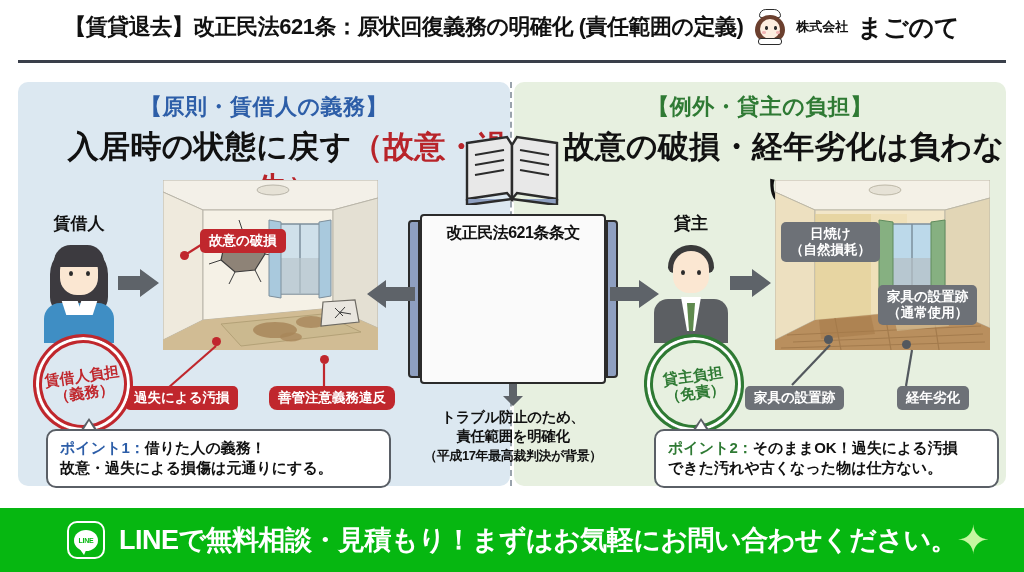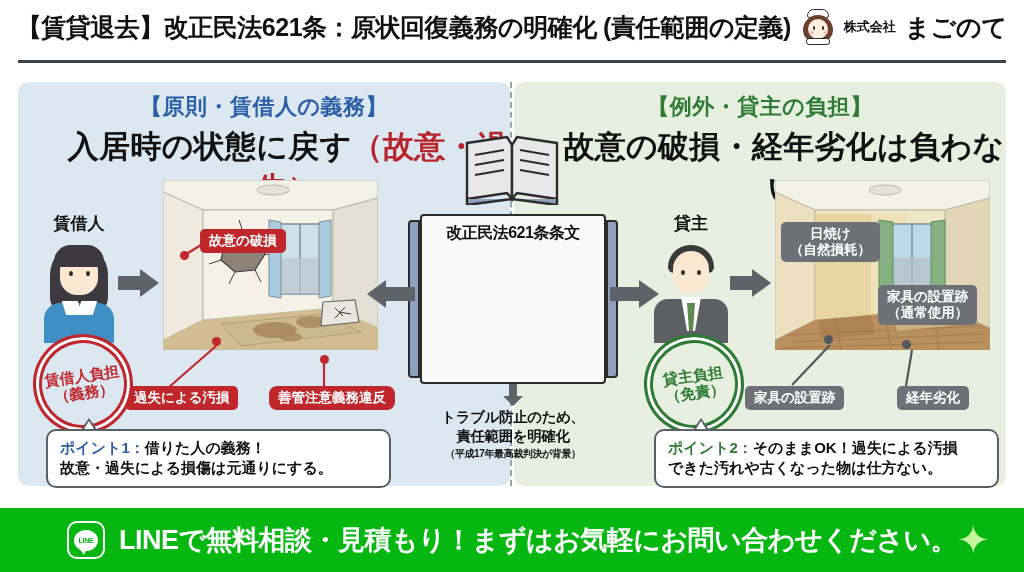--- a/index.html
+++ b/index.html
@@ -10,21 +10,21 @@
     position:relative;
   }
   .stage { position:relative; width:1024px; height:572px; background:#fff; }
 
   
   .header {
     position:absolute; left:0; top:0; width:1024px; height:54px;
     display:flex; align-items:center; justify-content:center;
   }
   .header-title {
-    font-size:25px; font-weight:bold; color:#111; letter-spacing:-0.5px;
+    font-size:22px; font-weight:bold; color:#111; letter-spacing:-0.5px;
     white-space:nowrap;
   }
   .logo-wrap { display:flex; align-items:center; margin-left:10px; gap:9px; }
   .maid {
     position:relative; width:34px; height:36px; flex:none;
   }
   .maid .cap {
     position:absolute; left:6px; top:0px; width:22px; height:9px;
     background:#fff; border:1.6px solid #2b2b2b; border-radius:9px 9px 3px 3px;
   }
@@ -207,21 +207,21 @@
     border-left:8px solid transparent; border-right:8px solid transparent;
     border-bottom:13px solid #fff;
   }
 
   
   .center-cap {
     position:absolute; left:398px; top:408px; width:230px; text-align:center;
     font-size:14.5px; font-weight:bold; color:#111; line-height:1.33;
     letter-spacing:-0.4px;
   }
-  .center-cap .small { font-size:10px; }
+  .center-cap .small { font-size:13px; }
 
   
   .line-banner {
     position:absolute; left:0; top:508px; width:1024px; height:64px;
     background:#06b711; display:flex; align-items:center; justify-content:center;
   }
   .line-logo {
     width:38px; height:38px; border:2.5px solid #fff; border-radius:10px;
     display:flex; align-items:center; justify-content:center; margin-right:14px;
   }

